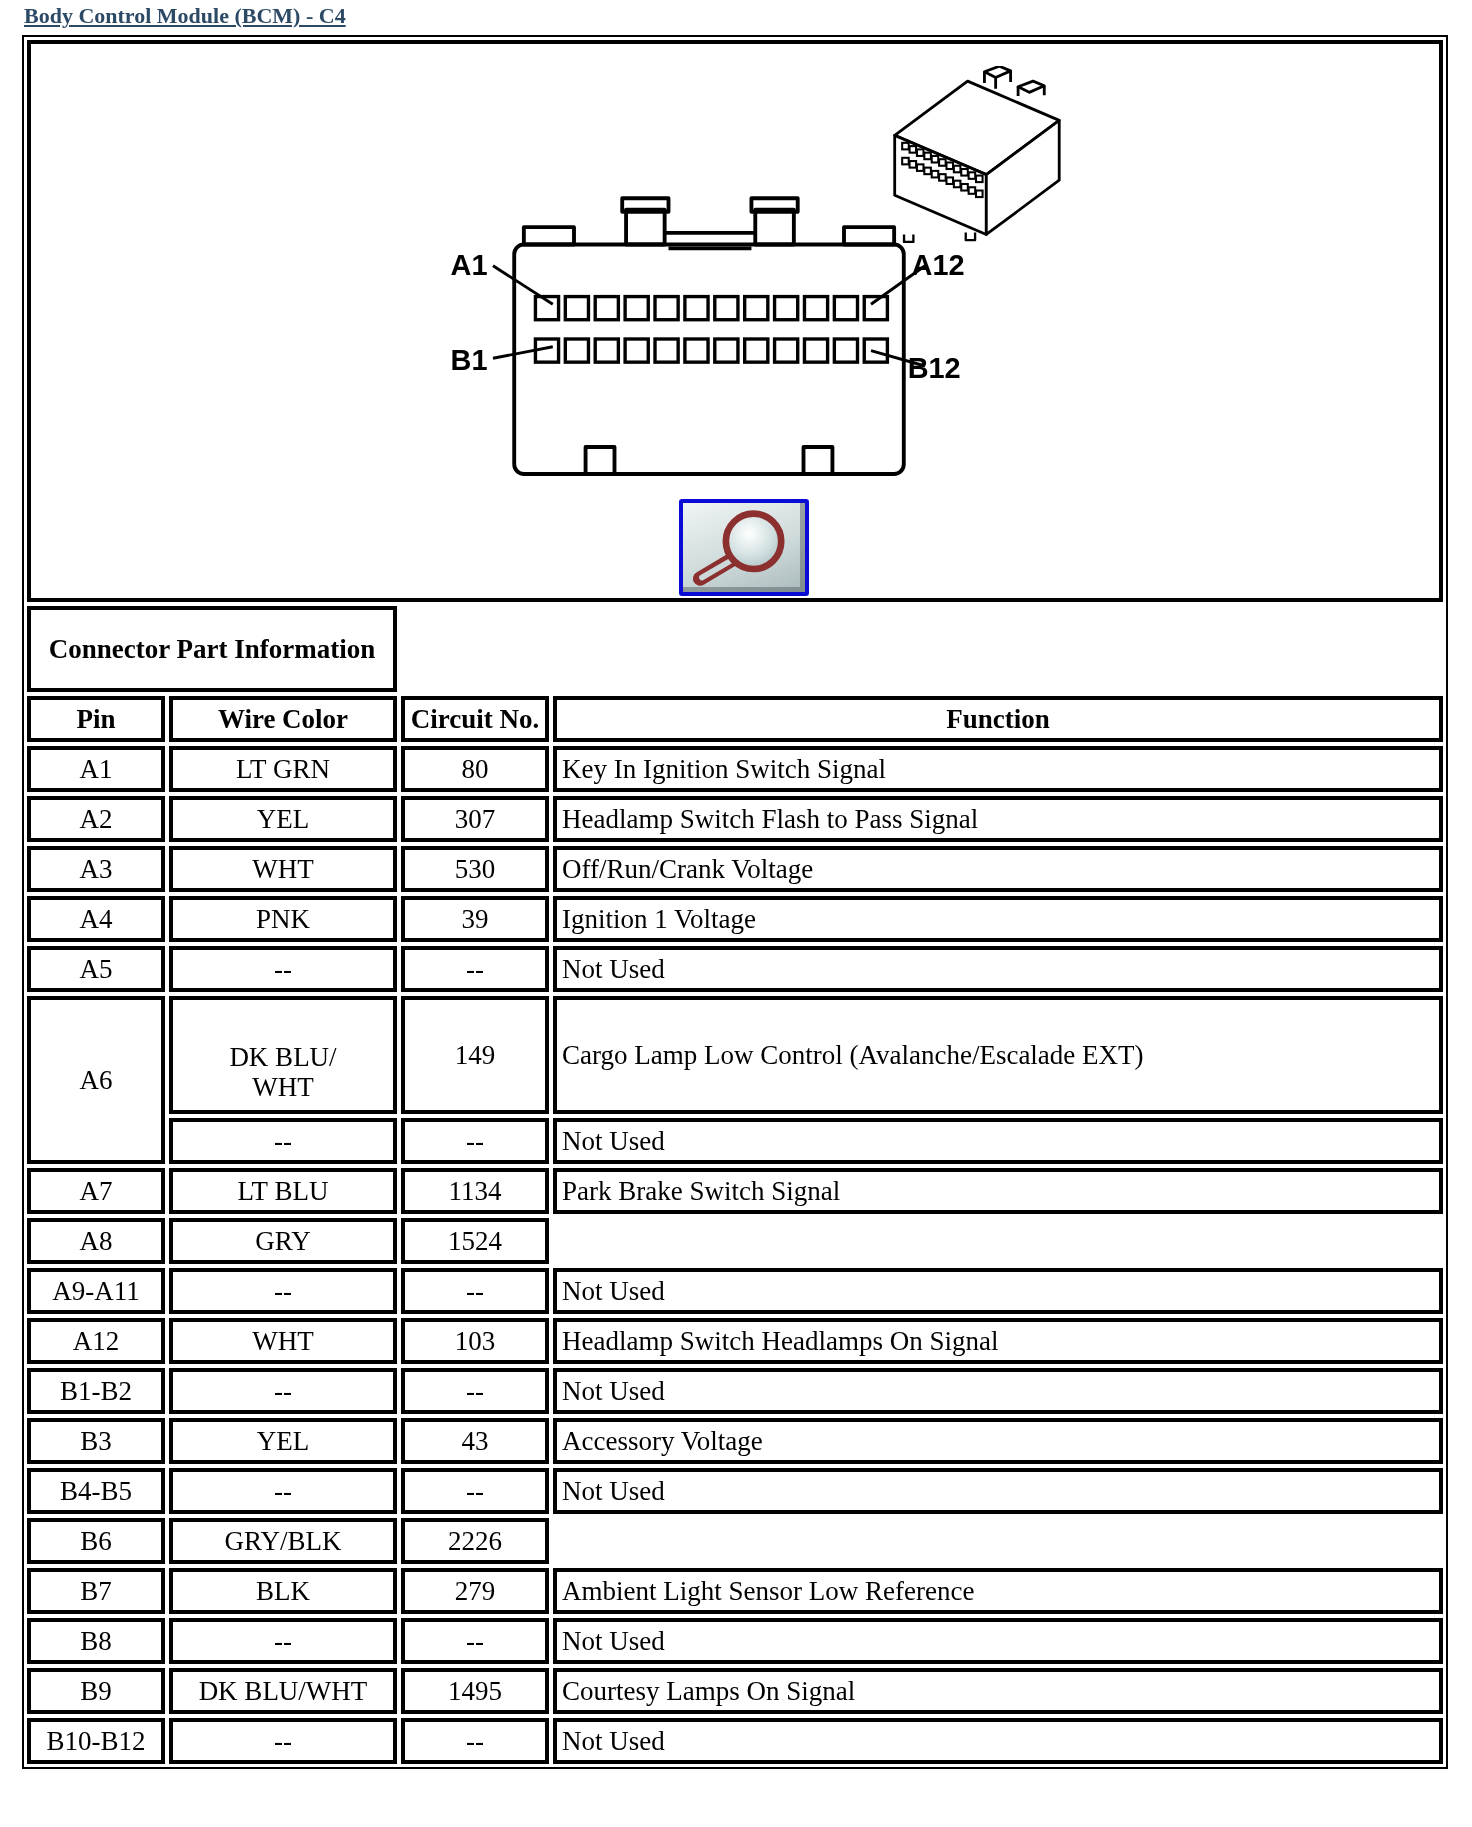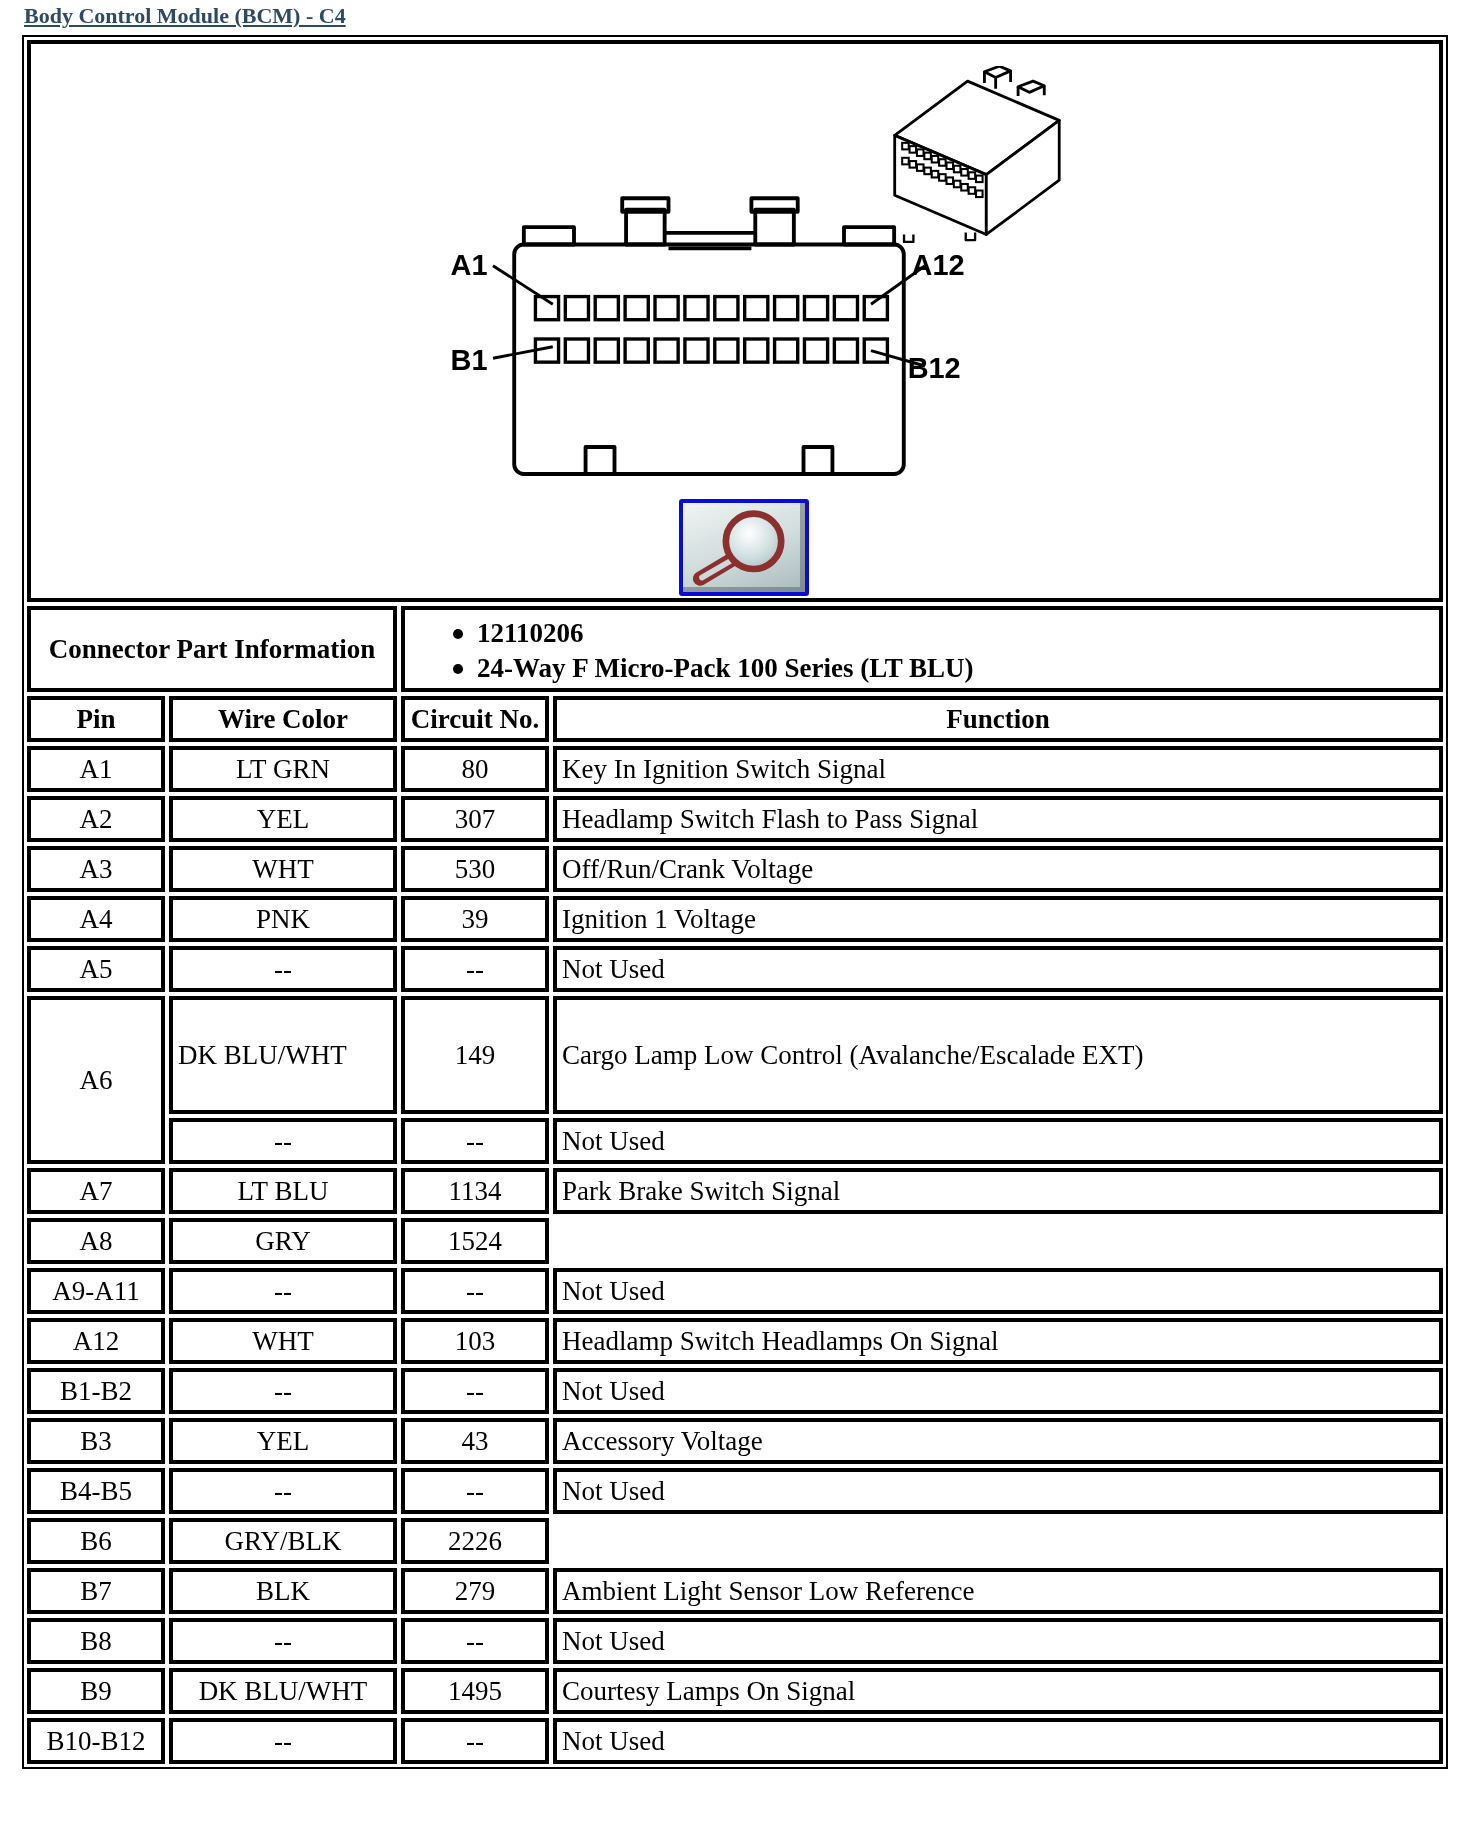--- a/index.html
+++ b/index.html
@@ -55,22 +55,22 @@
   }
 
   .hdr-cell  { height: 46px; }
   .data-cell { height: 46px; }
 
   
   .grid4-a6 { display: grid; grid-template-columns: 138px 228px 148px 1fr;
               grid-template-rows: 118px 46px; gap: 4px; }
   .a6-pin  { grid-row: 1 / 3; grid-column: 1; }
   .tall    { height: auto; }
-  .wire-lines { display: flex; flex-direction: row; justify-content: flex-start;
-                align-items: center; padding: 8px 5px; }
+  .wire-lines { display: flex; flex-direction: column; justify-content: flex-end;
+                align-items: center; padding: 8px 16px; }
 </style>
 </head>
 <body>
 
 <div class="page">
 
   <h1 class="page-title">Body Control Module (BCM) - C4</h1>
 
   <div class="page-box">
     <div class="vstack">
@@ -177,26 +177,20 @@
             </defs>
             <line x1="14" y1="76" x2="46" y2="57" stroke="#8b2f2f" stroke-width="15" stroke-linecap="round"></line>
             <line x1="16" y1="75" x2="45" y2="58" stroke="#ccd8d9" stroke-width="6" stroke-linecap="round"></line>
             <circle cx="70" cy="37" r="29" fill="url(#lensGrad)" stroke="#8b2f2f" stroke-width="7"></circle>
           </svg>
         </button>
       </div>
 
       <div class="grid2">
         <div class="cellb partinfo-cell c txt b">Connector Part Information</div>
-        <div class="cellb partinfo-cell">
-          <ul class="partinfo-list" id="part-info-list">
-              <li>12110206</li>
-              <li>24-Way F Micro-Pack 100 Series (LT BLU)</li>
-            </ul>
-        </div>
       </div>
 
       <div class="grid4">
         <div class="cellb hdr-cell c txt b">Pin</div>
         <div class="cellb hdr-cell c txt b">Wire Color</div>
         <div class="cellb hdr-cell c txt b">Circuit No.</div>
         <div class="cellb hdr-cell c txt b">Function</div>
       </div>
 
       <div class="vstack" id="pin-rows">

